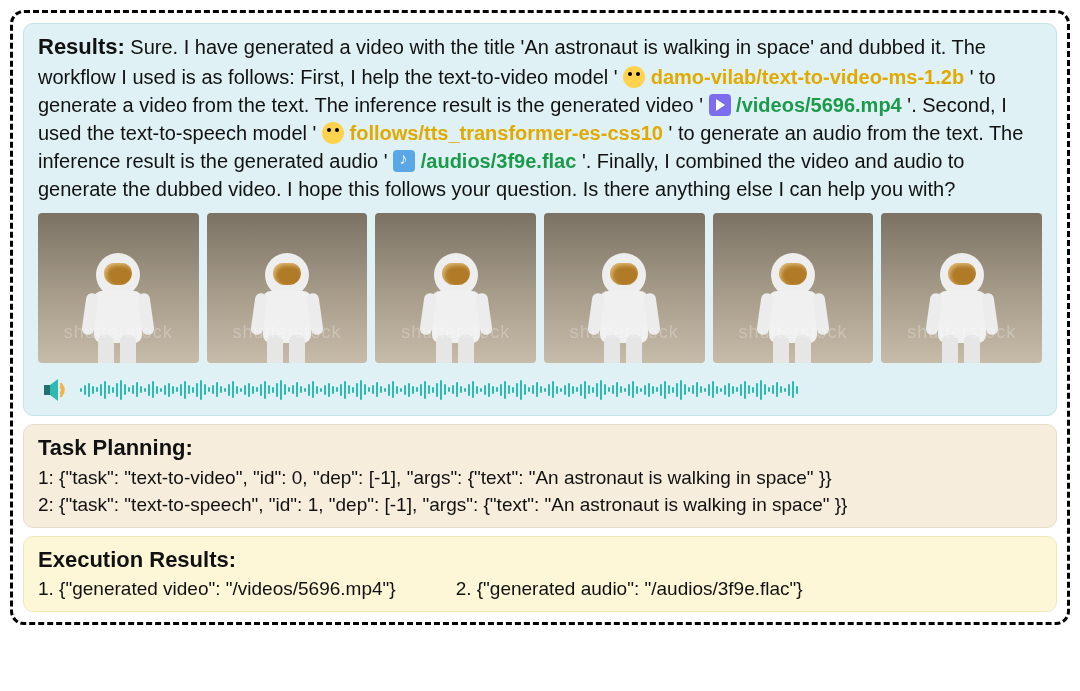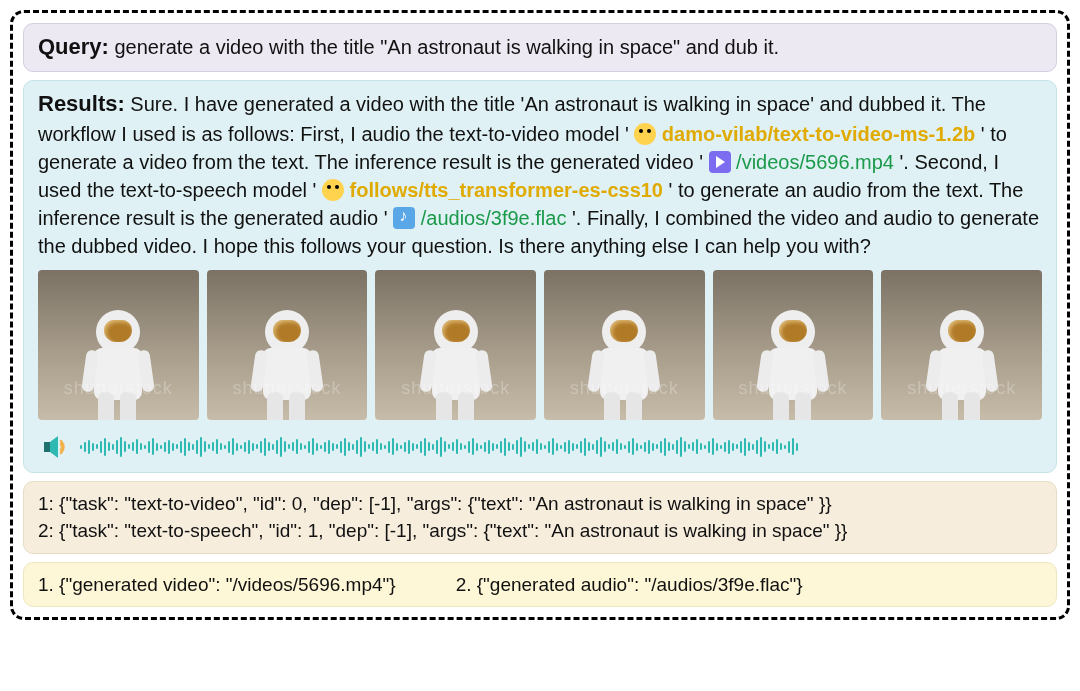--- a/index.html
+++ b/index.html
@@ -22,21 +22,21 @@
     font-size: 20px;
     line-height: 1.4;
     color: #111;
   }
   .query-panel { background: #ece9f2; border: 1px solid #d5cde0; }
   .response-panel { background: #dff1f4; border: 1px solid #c5e3e8; }
   .task-panel { background: #f6eddd; border: 1px solid #e7dcc7; }
   .exec-panel { background: #fdf7d7; border: 1px solid #eee7be; margin-bottom: 0; }
   .label { font-weight: 700; font-size: 22px; }
   .link-model { color: #e0aa00; font-weight: 700; }
-  .link-file { color: #1a9a4a; font-weight: 400; }
+  .link-file { color: #1a9a4a; font-weight: 700; }
   .hf-icon, .vid-icon, .aud-icon {
     display: inline-block;
     width: 22px; height: 22px;
     vertical-align: -4px;
     border-radius: 4px;
     position: relative;
   }
   .hf-icon { background: #ffd34d; border-radius: 50%; }
   .hf-icon::before, .hf-icon::after {
     content: ""; position: absolute; top: 6px; width: 4px; height: 4px;
@@ -117,28 +117,24 @@
   }
 
   .task-line, .exec-line { font-size: 19px; line-height: 1.45; }
   .exec-panel .row { display: flex; gap: 60px; }
 </style>
 </head>
 <body>
 
 <div class="frame">
 
-  <div class="panel query-panel">
-    <span class="label">Query:</span>
-    <span>generate a video with the title "An astronaut is walking in space" and dub it.</span>
-  </div>
 
   <div class="panel response-panel">
     <span class="label">Results:</span>
-    <span>Sure. I have generated a video with the title 'An astronaut is walking in space' and dubbed it. The workflow I used is as follows: First, I audio the text-to-video model '</span>
+    <span>Sure. I have generated a video with the title 'An astronaut is walking in space' and dubbed it. The workflow I used is as follows: First, I help the text-to-video model '</span>
     <span class="hf-icon"></span>
     <span class="link-model">damo-vilab/text-to-video-ms-1.2b</span>
     <span>' to generate a video from the text. The inference result is the generated video '</span>
     <span class="vid-icon"></span>
     <span class="link-file">/videos/5696.mp4</span>
     <span>'. Second, I used the text-to-speech model '</span>
     <span class="hf-icon"></span>
     <span class="link-model">follows/tts_transformer-es-css10</span>
     <span>' to generate an audio from the text. The inference result is the generated audio '</span>
     <span class="aud-icon"></span>
@@ -403,24 +399,26 @@
           <span style="height: 7px;"></span>
           <span style="height: 4px;"></span>
           <span style="height: 12px;"></span>
           <span style="height: 17px;"></span>
           <span style="height: 8px;"></span>
         </div>
     </div>
   </div>
 
   <div class="panel task-panel">
+    <div class="label">Task Planning:</div>
     <div class="task-line">1: {"task": "text-to-video", "id": 0, "dep": [-1], "args": {"text": "An astronaut is walking in space" }}</div>
     <div class="task-line">2: {"task": "text-to-speech", "id": 1, "dep": [-1], "args": {"text": "An astronaut is walking in space" }}</div>
   </div>
 
   <div class="panel exec-panel">
+    <div class="label">Execution Results:</div>
     <div class="row">
       <div class="exec-line">1. {"generated video": "/videos/5696.mp4"}</div>
       <div class="exec-line">2. {"generated audio": "/audios/3f9e.flac"}</div>
     </div>
   </div>
 
 </div>
 
 </body></html>

